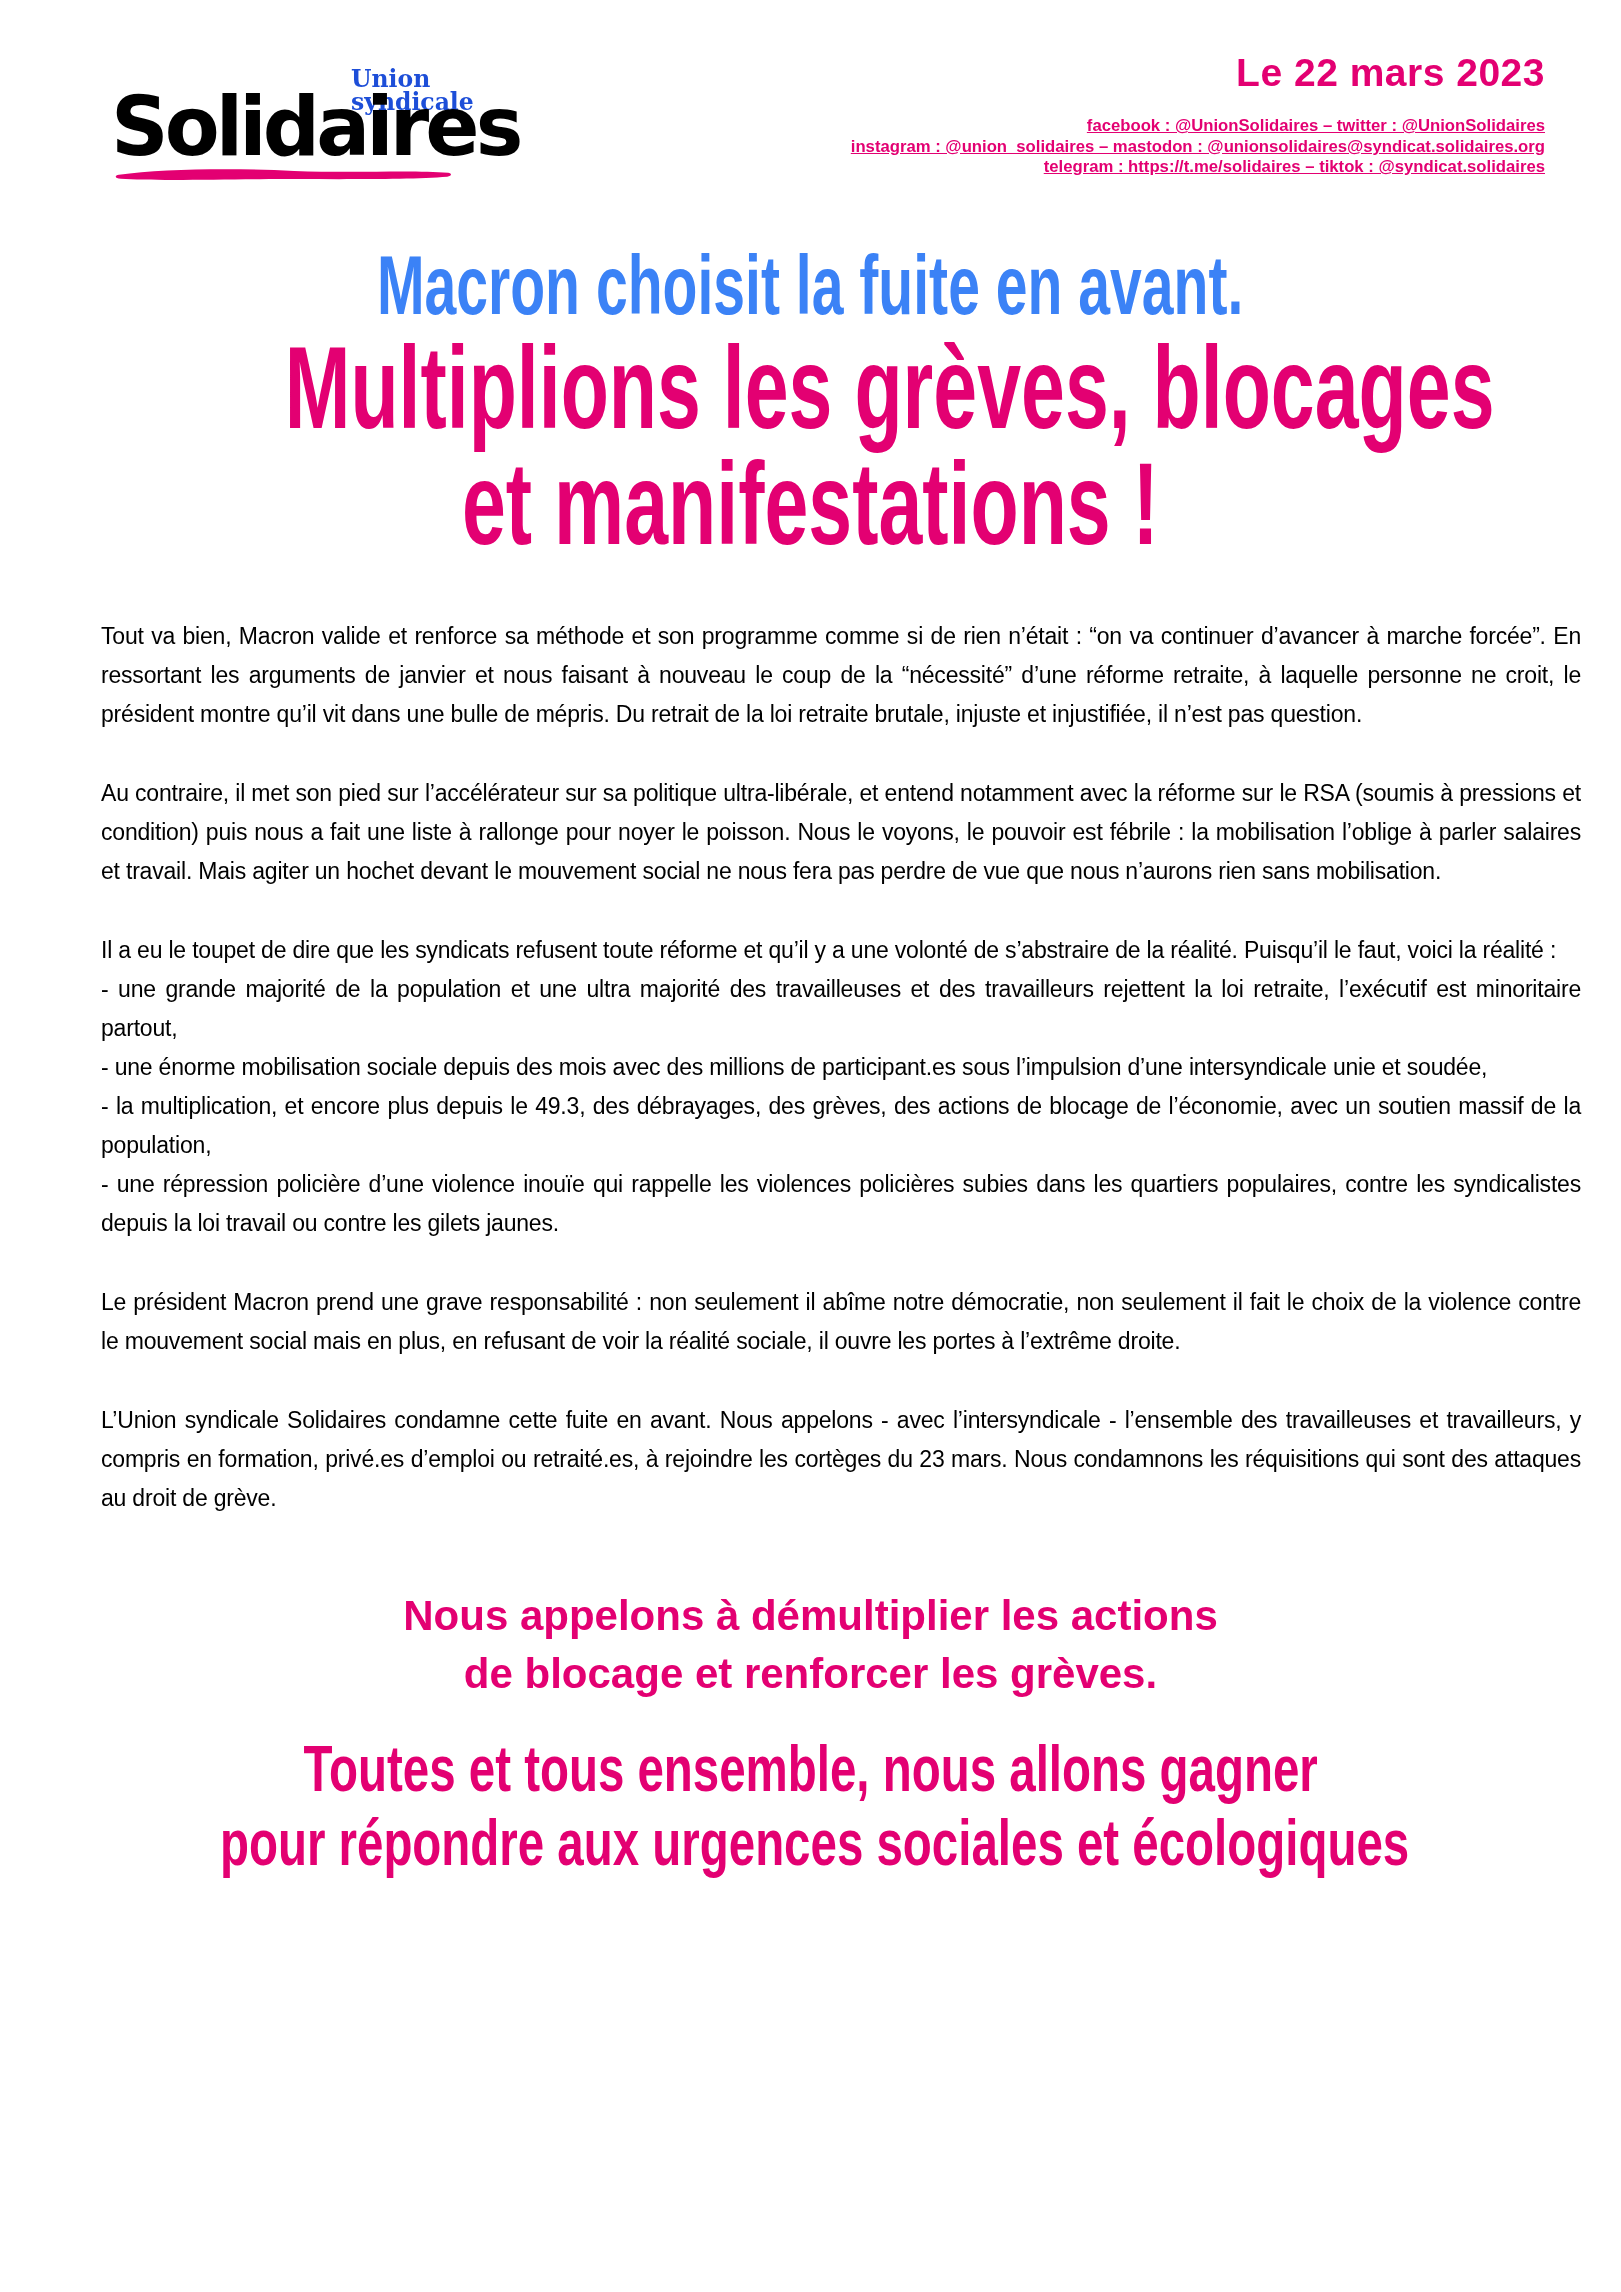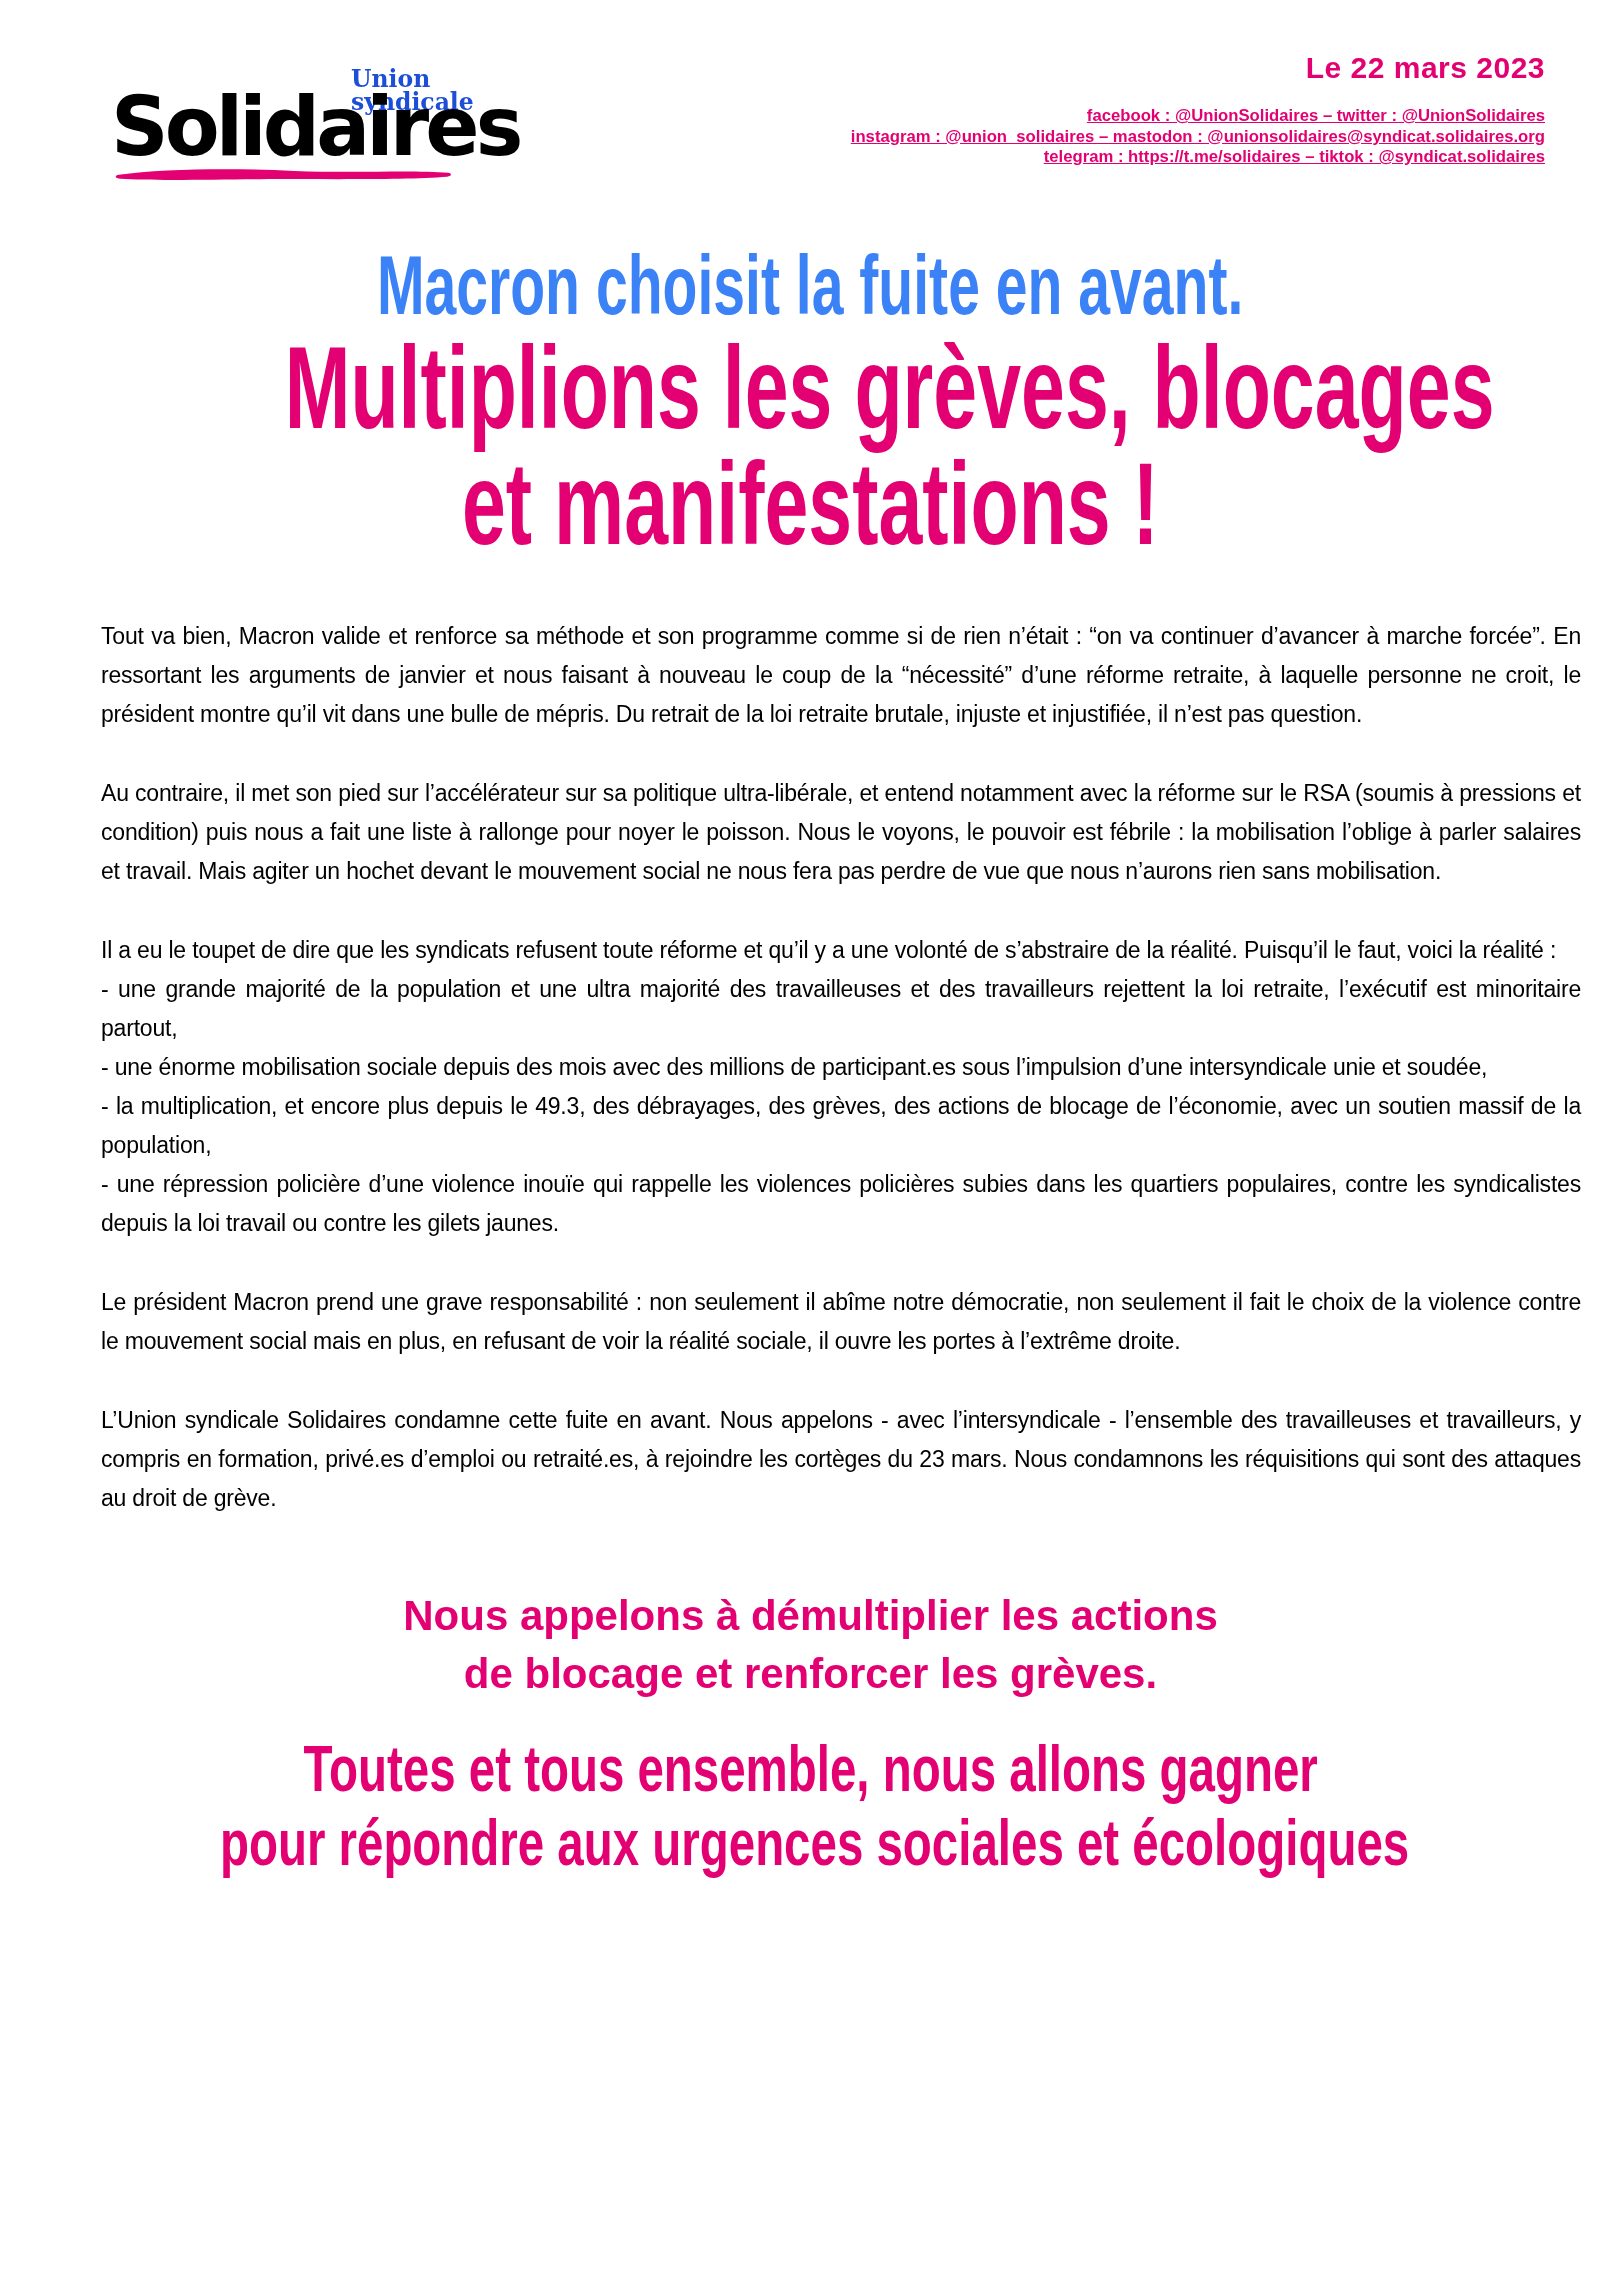--- a/index.html
+++ b/index.html
@@ -22,21 +22,21 @@
   }
   .logo-word{
     position:absolute;left:37px;top:51px;
     font-family:"DejaVu Sans",sans-serif;font-weight:bold;
     font-size:80px;line-height:78px;letter-spacing:-3.9px;
     transform:scaleY(1.02);transform-origin:left top;color:#000;
   }
   .logo-swoosh{position:absolute;left:39px;top:129px;width:341px;height:15.7px;}
   .header-right{text-align:right;padding-top:13.7px;}
   .date{
-    font-size:30px;font-weight:bold;letter-spacing:0.5px;
+    font-size:39px;font-weight:bold;letter-spacing:0.5px;
     margin-bottom:21.6px;
   }
   .social{font-size:16.7px;font-weight:bold;line-height:20.6px;text-decoration:underline;}
   
   .title{margin-top:51px;text-align:center;}
   .title-line{display:block;white-space:nowrap;font-weight:bold;}
   .title-black{
     font-size:84px;line-height:90px;color:#3b82f6;
   }
   .title-black>span{display:inline-block;transform:scaleX(0.68);transform-origin:center;}

